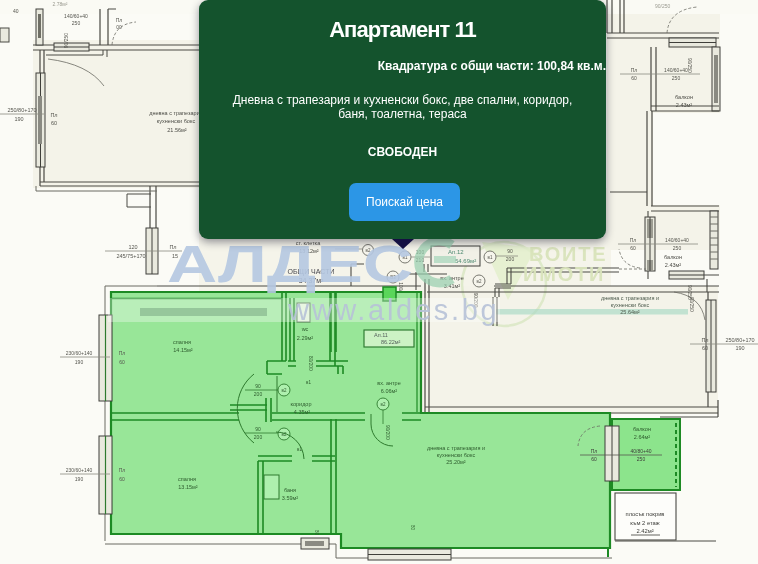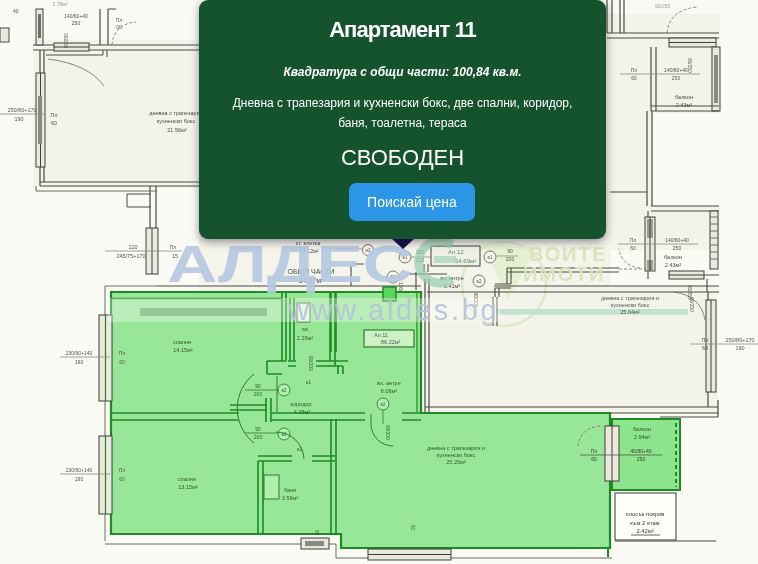--- a/index.html
+++ b/index.html
@@ -1,23 +1,23 @@
 <!DOCTYPE html>
 <html><head>
 <meta charset="utf-8">
 <style>
   html,body{margin:0;padding:0;background:#fbfbf7;}
   #stage{position:relative;width:758px;height:564px;overflow:hidden;font-family:"Liberation Sans",sans-serif;}
   #plan{position:absolute;left:0;top:0;}
   .modal{position:absolute;left:199px;top:0;width:407px;height:239px;background:#14532d;border-radius:9px;box-shadow:0 3px 8px rgba(20,20,40,0.45);color:#fff;}
   .m-title{position:absolute;top:17px;left:0;width:100%;text-align:center;font-size:22px;font-weight:bold;letter-spacing:-1px;}
-  .m-sub{position:absolute;top:65px;left:0;width:100%;text-align:center;font-size:12px;font-weight:bold;font-style:italic;}
-  .m-body{position:absolute;top:93px;left:0;width:100%;text-align:center;font-size:12px;line-height:20px;}
-  .m-status{position:absolute;top:145px;left:0;width:100%;text-align:center;font-size:22px;font-weight:normal;}
-  .m-btn{position:absolute;top:183px;left:150px;width:126px;height:38px;background:#2c96e6;border-radius:7px;font-size:14px;line-height:38px;text-align:center;}
+  .m-sub{position:absolute;top:59px;left:0;width:100%;text-align:right;font-size:12px;font-weight:bold;}
+  .m-body{position:absolute;top:93px;left:0;width:100%;text-align:center;font-size:12px;line-height:14px;}
+  .m-status{position:absolute;top:145px;left:0;width:100%;text-align:center;font-size:12px;font-weight:bold;}
+  .m-btn{position:absolute;top:183px;left:150px;width:111px;height:38px;background:#2c96e6;border-radius:7px;font-size:12px;line-height:38px;text-align:center;}
   .m-arrow{position:absolute;top:239px;left:193px;width:0;height:0;border-left:11px solid transparent;border-right:11px solid transparent;border-top:10px solid #141042;}
 </style>
 </head>
 <body>
 <div id="stage">
 <svg id="plan" width="758" height="564" viewBox="0 0 758 564">
 
 <g>
         <rect x="0" y="0" width="758" height="564" fill="#fbfbf6"></rect>
 <rect x="33" y="40" width="300" height="148" fill="#f4f3e9"></rect>

